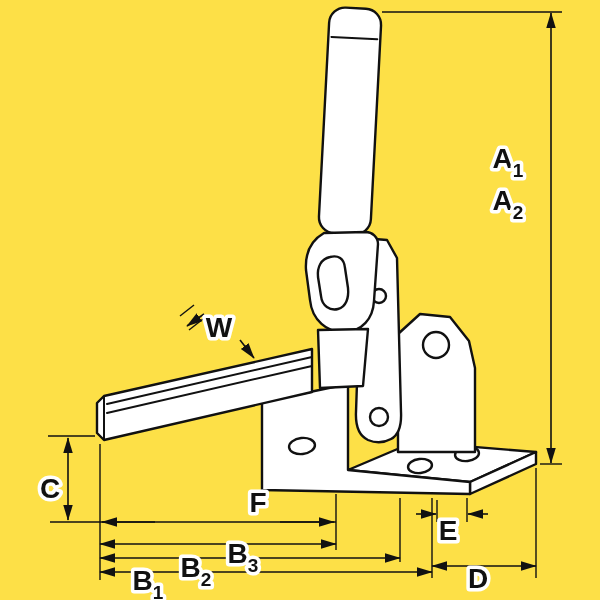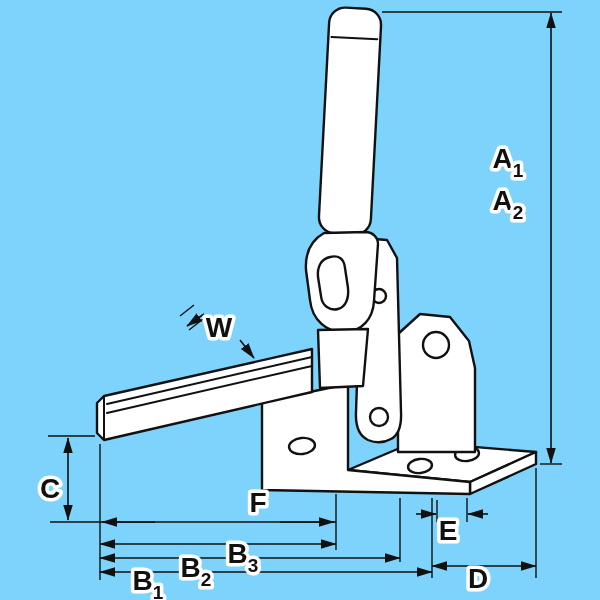--- a/index.html
+++ b/index.html
@@ -1,16 +1,16 @@
 <!DOCTYPE html>
 <html><head>
 <meta charset="utf-8">
 <style>
   html, body { margin: 0; padding: 0; background: #ffffff; }
-  .stage { position: relative; width: 600px; height: 600px; background: #7dd3fc; overflow: hidden; }
+  .stage { position: relative; width: 600px; height: 600px; background: #fde047; overflow: hidden; }
   .part  { fill: #ffffff; stroke: #111111; stroke-width: 2.4; stroke-linejoin: round; stroke-linecap: round; }
   .thin  { fill: none; stroke: #111111; stroke-width: 2; stroke-linecap: round; }
   .dim   { fill: none; stroke: #111111; stroke-width: 1.6; }
   .ext   { fill: none; stroke: #111111; stroke-width: 1.4; }
   .dim-label {
     font-family: "Liberation Sans", sans-serif;
     font-weight: bold; font-size: 28px; fill: #111111;
     paint-order: stroke; stroke: #ffffff; stroke-width: 7; stroke-linejoin: round;
     text-anchor: middle;
   }

